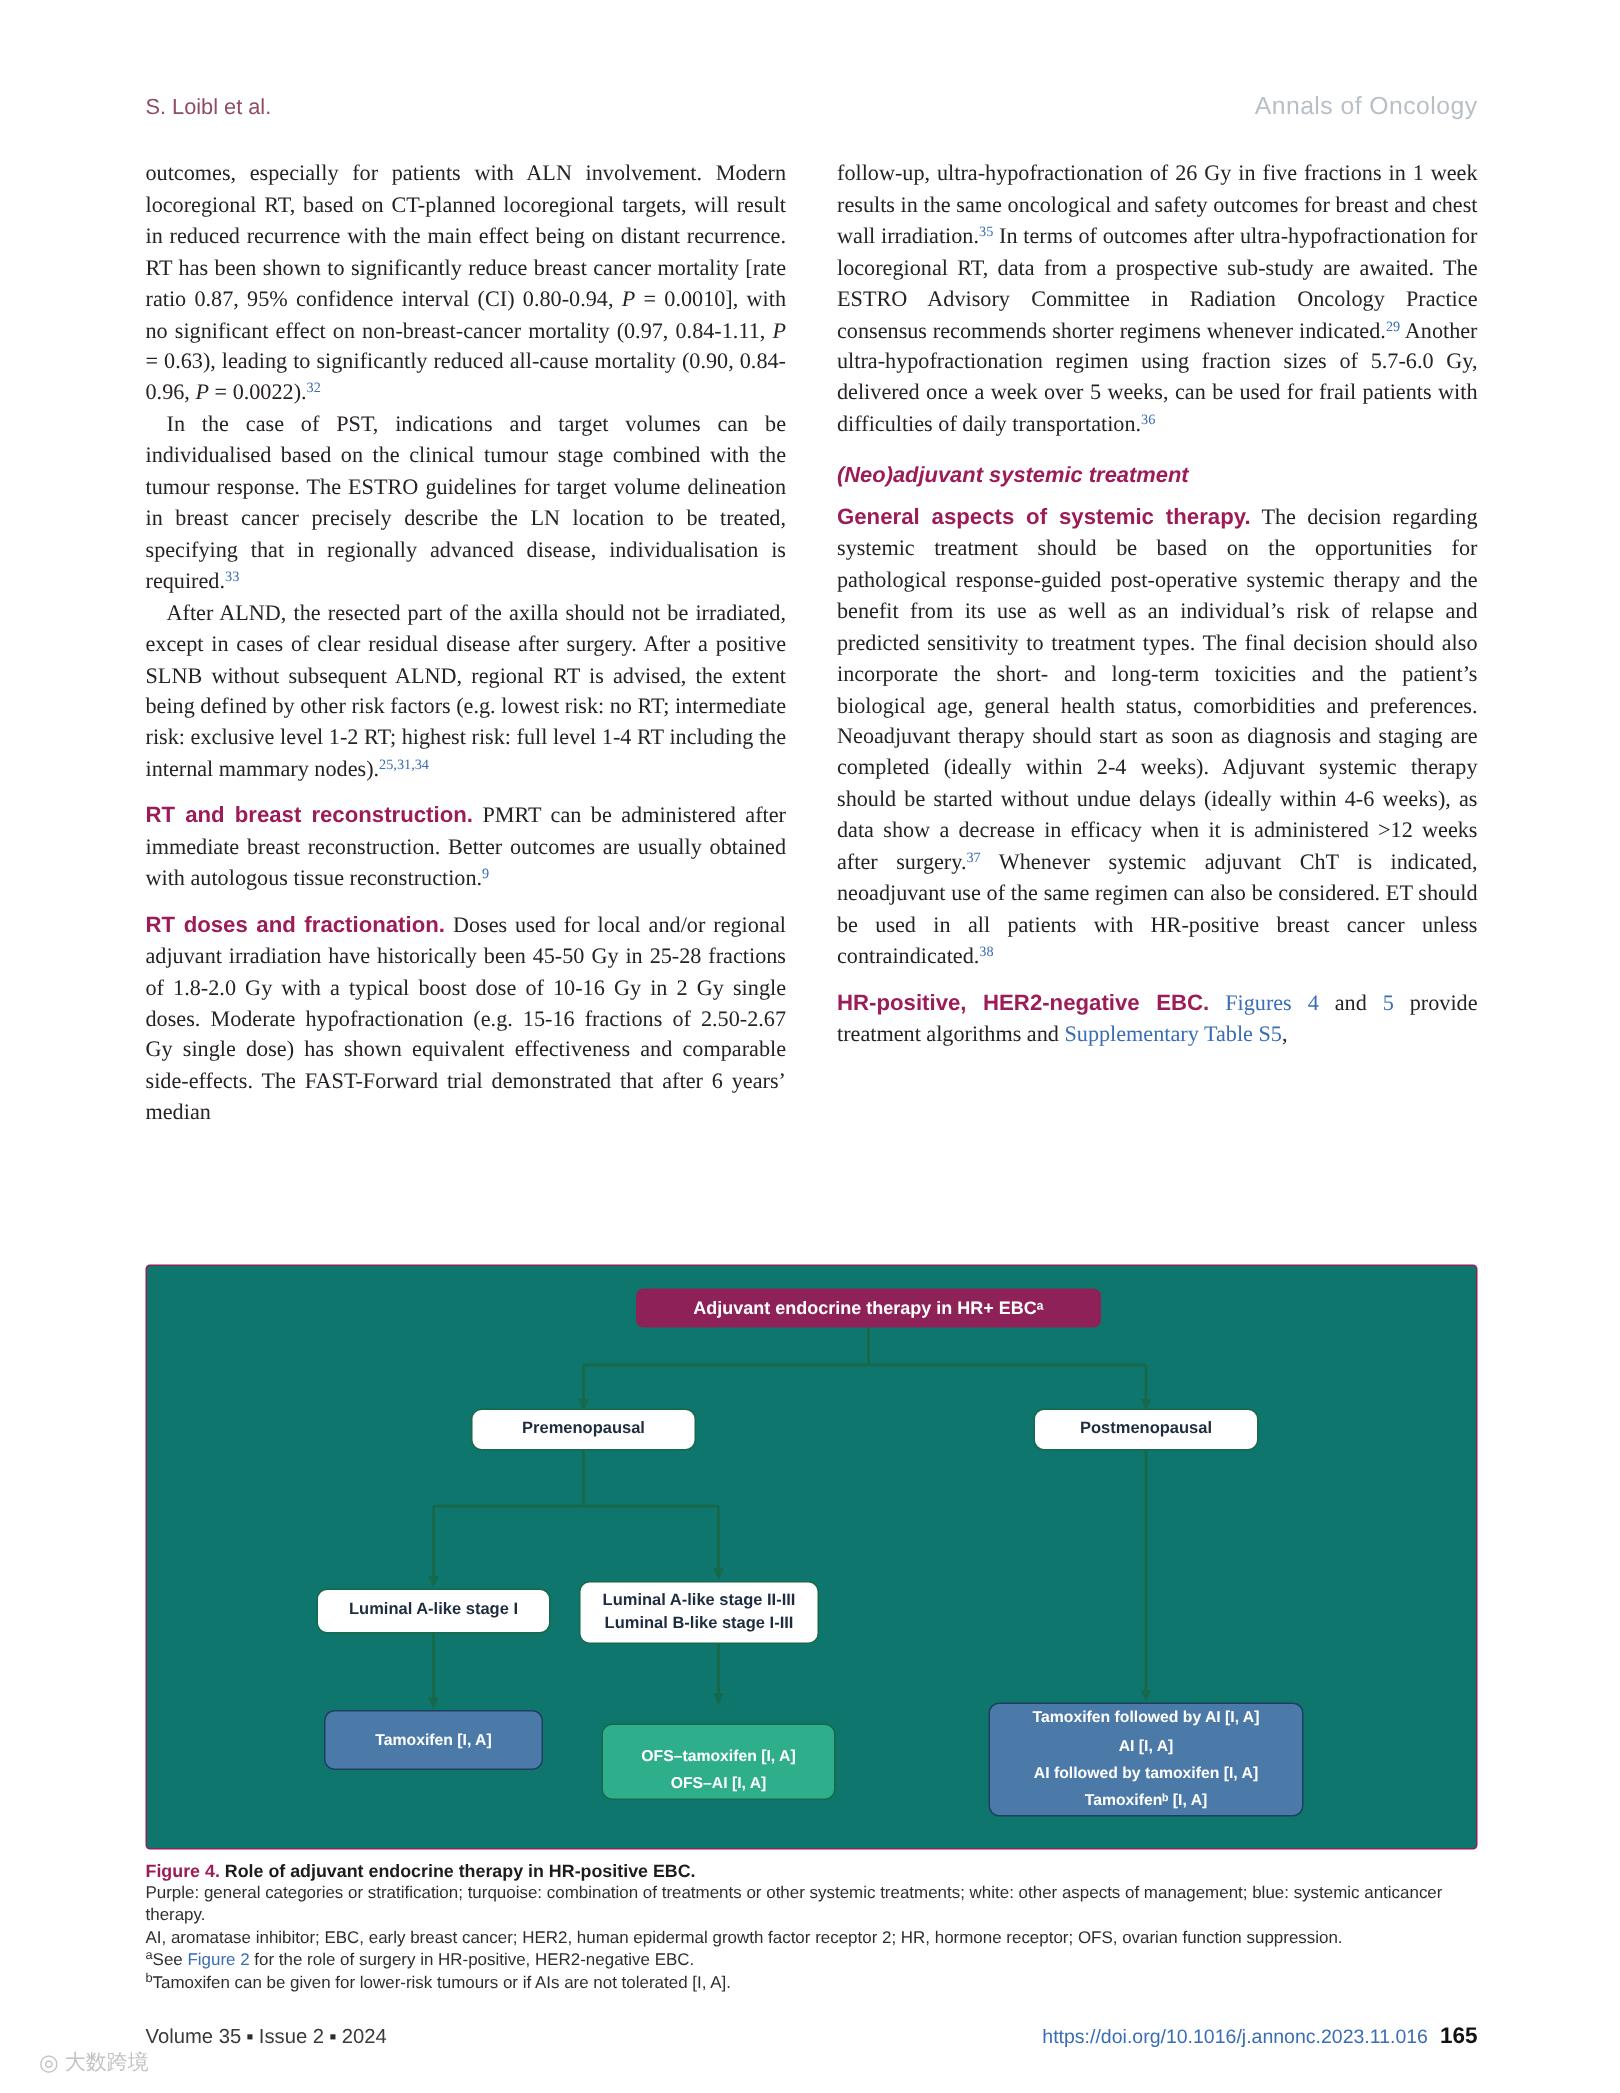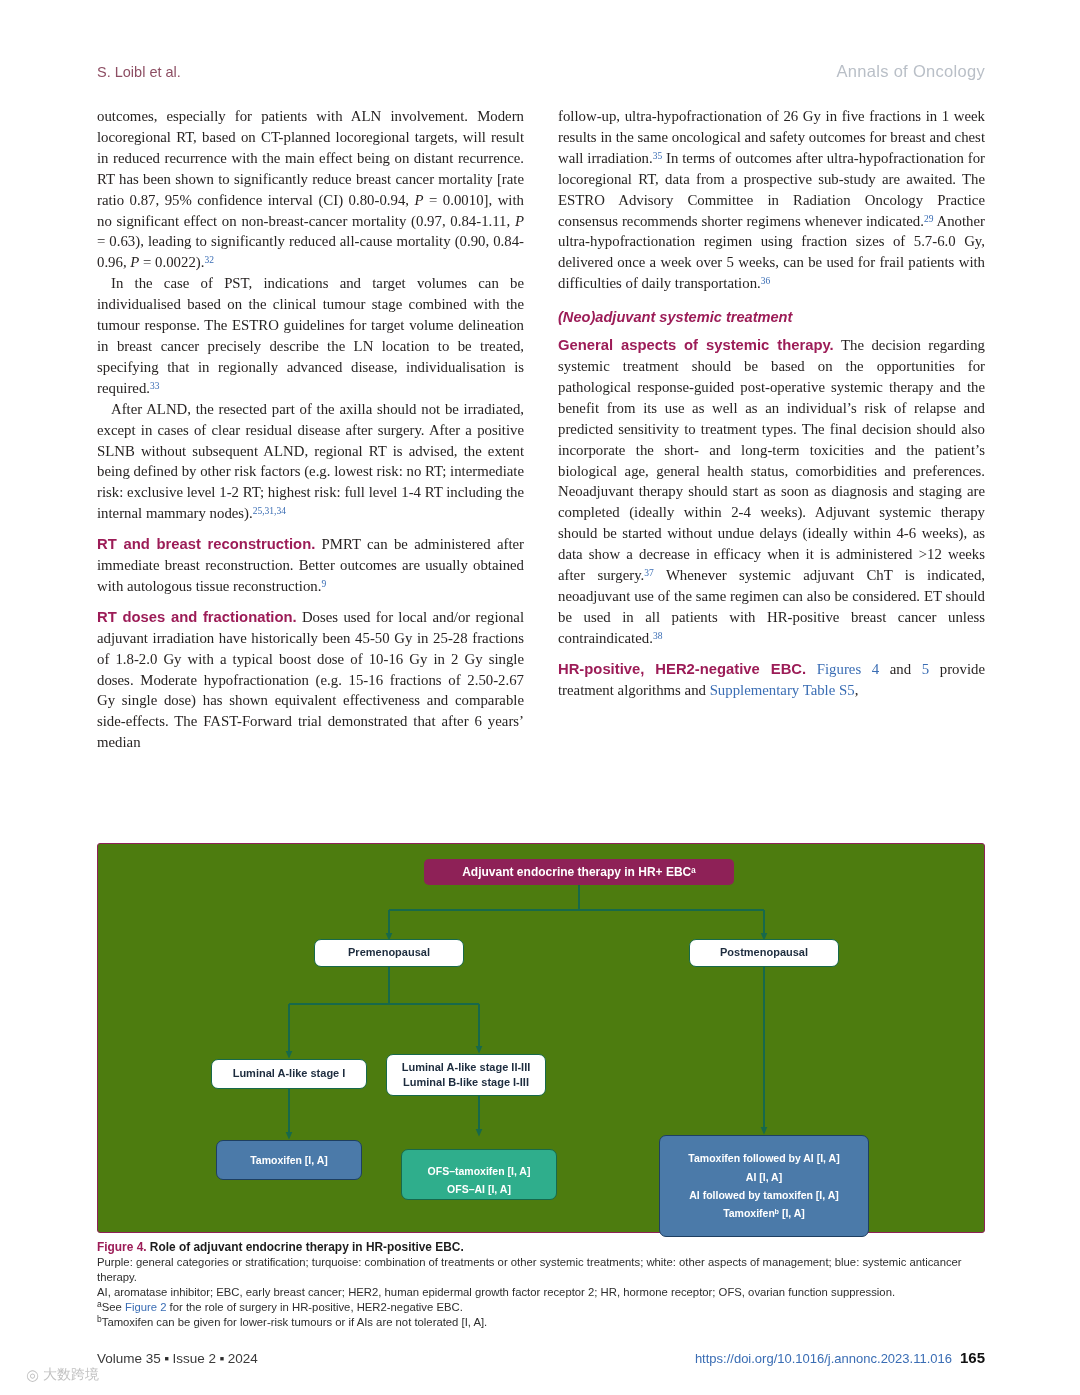--- a/index.html
+++ b/index.html
@@ -32,41 +32,41 @@
   .seg-accent { font-family:"Liberation Sans", sans-serif; font-weight:bold; color:#9c1c57; }
   .seg-i { font-style:italic; }
   .seg-b { font-weight:bold; }
   .seg-link { color:#3a6db4; }
   .seg-sup { color:#3a6db4; font-size:9.5px; vertical-align:4.5px; line-height:0; }
   .seg-fn { font-size:8.5px; vertical-align:4px; line-height:0; }
   .seg-sq { font-size:7px; vertical-align:2px; color:#2c2c2c; }
 
   
   .figure-box { position:absolute; left:97px; top:843px; width:888px; height:390px;
-    border:1.5px solid #8e2157; border-radius:3px; background:#4d7c0f; }
+    border:1.5px solid #8e2157; border-radius:3px; background:#0f766e; }
   .connectors { position:absolute; left:0; top:0; width:888px; height:390px; }
   .fl { stroke:#17694b; stroke-width:2; fill:none; }
   .node { position:absolute; display:flex; flex-direction:column; align-items:center;
     justify-content:center; text-align:center; font-family:"Liberation Sans", sans-serif;
     font-weight:bold; }
   .node-root { background:#8e2157; color:#fff; font-size:12px; border-radius:5px;
     left:326px; top:15px; width:310px; height:26px; }
   .node-white { background:#fff; border:1.6px solid #17694b; color:#1d2c3e;
     font-size:11px; border-radius:7px; line-height:1.4; }
   .node-blue { background:#4b7aa9; border:1.6px solid #1e3f61; color:#fff;
     font-size:10.5px; border-radius:7px; line-height:1.75; }
   .node-teal { background:#2fae8c; border:1.6px solid #17694b; color:#fff;
     font-size:10.5px; border-radius:7px; line-height:1.7; }
   .n-pre  { left:216px; top:95px;  width:150px; height:28px; }
   .n-post { left:591px; top:95px;  width:150px; height:28px; }
   .n-lum1 { left:113px; top:215px; width:156px; height:30px; }
   .n-lum23{ left:288px; top:210px; width:160px; height:42px; }
   .n-tam  { left:118px; top:296px; width:146px; height:40px; }
   .n-ofs  { left:303px; top:305px; width:156px; height:51px;justify-content:flex-end; }
-  .n-postbox { left:561px; top:291px; width:210px; height:102px; }
+  .n-postbox { left:561px; top:291px; width:210px; height:76px; }
 
   
   .caption { position:absolute; left:97px; top:1240px; width:889px;
     font-family:"Liberation Sans", sans-serif; font-size:11.3px; line-height:15px; color:#2e2e2e; }
   .caption-title { font-size:11.9px; margin-bottom:0; color:#1c1c1c; }
 
   
   .footer { position:absolute; left:97px; top:1349px; width:888px; display:flex;
     justify-content:space-between; align-items:baseline;
     font-family:"Liberation Sans", sans-serif; font-size:13.5px; color:#3a3a3a; }

